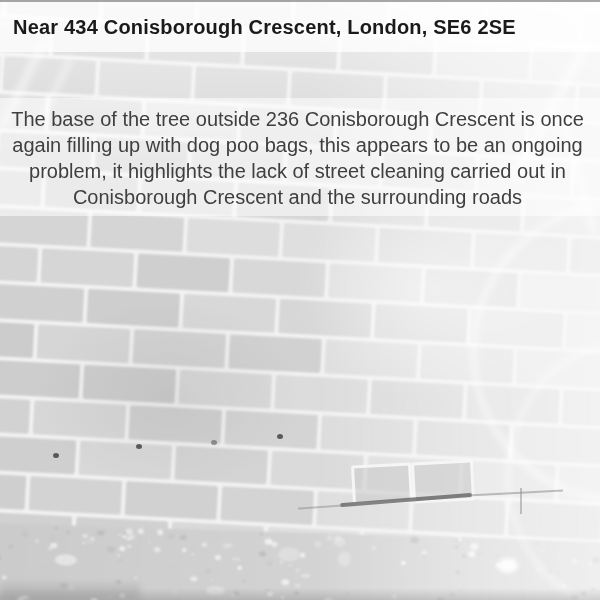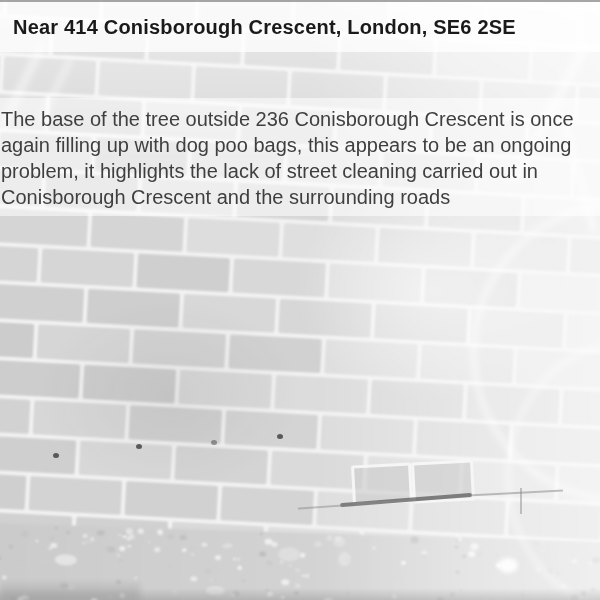--- a/index.html
+++ b/index.html
@@ -91,21 +91,21 @@
     display:flex;align-items:center;
   }
   .title-bar h1{
     margin:0 0 0 13px;padding-top:2px;
     font-size:20px;font-weight:bold;letter-spacing:0.2px;
     color:#1a1a1a;
   }
   .desc-box{
     position:absolute;left:0;top:98px;width:600px;z-index:10;
     background:rgba(255,255,255,0.55);
-    box-sizing:border-box;padding:8px 12px 6px 1px;
+    box-sizing:border-box;padding:8px 12px 6px 11px;text-align:center;
   }
   .desc-box p{
     margin:0;max-width:573px;
     font-size:20px;line-height:26px;color:#3f3f3f;
   }
   
   .edge-top{
     position:absolute;left:0;top:0;width:600px;height:2px;z-index:12;
     background:rgba(60,60,60,0.45);
   }
@@ -418,21 +418,21 @@
       <div class="streak s2"></div>
       <div class="streak s3"></div>
       <div class="streak s4"></div>
       <div class="scratch-h"></div>
       <div class="scratch-v"></div>
     </div>
     <div class="bright-spot"></div>
   </div>
 
   <header class="title-bar">
-    <h1>Near 414 Conisborough Crescent, London, SE6 2SE</h1>
+    <h1>Near 434 Conisborough Crescent, London, SE6 2SE</h1>
   </header>
 
   <div class="desc-box">
     <p>The base of the tree outside 236 Conisborough Crescent is once again filling up with dog poo bags, this appears to be an ongoing problem, it highlights the lack of street cleaning carried out in Conisborough Crescent and the surrounding roads</p>
   </div>
 
   <div class="edge-top"></div>
   <div class="edge-bottom"></div>
   <div class="corner-shade"></div>
 </div>

